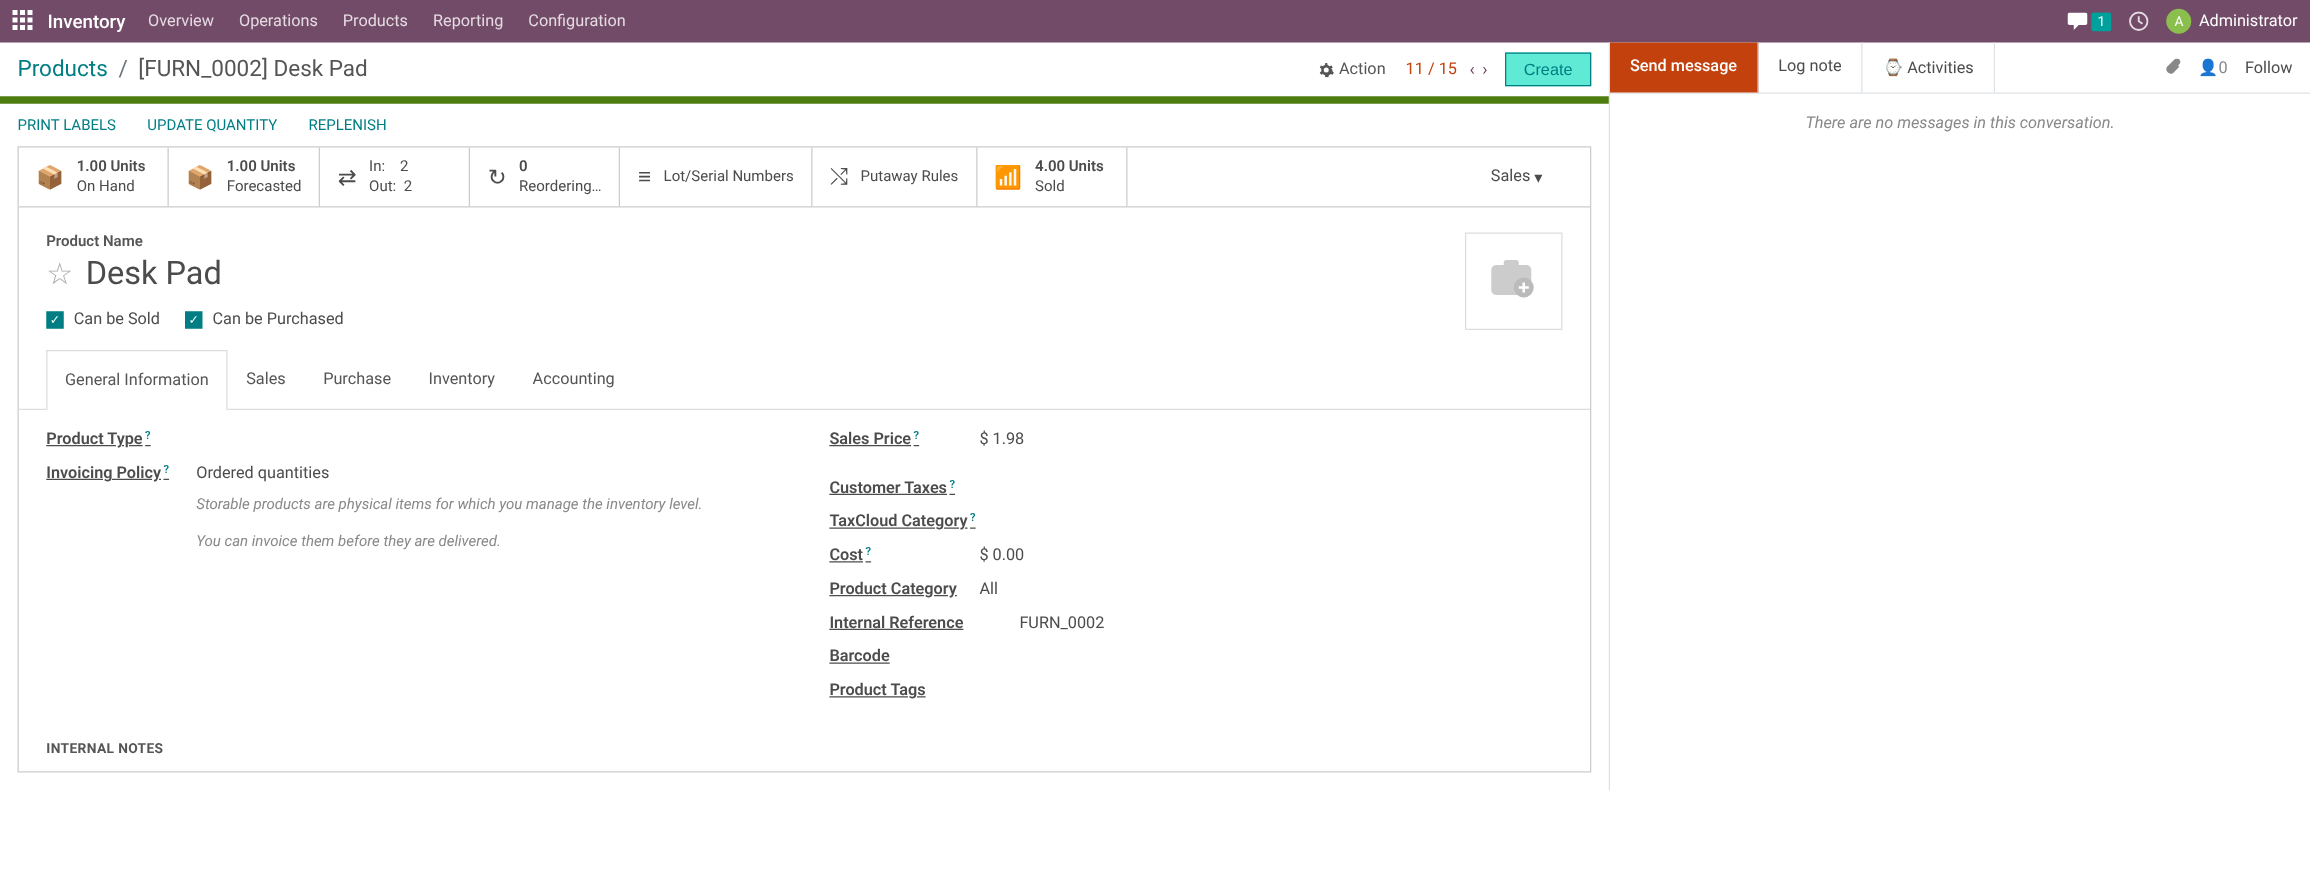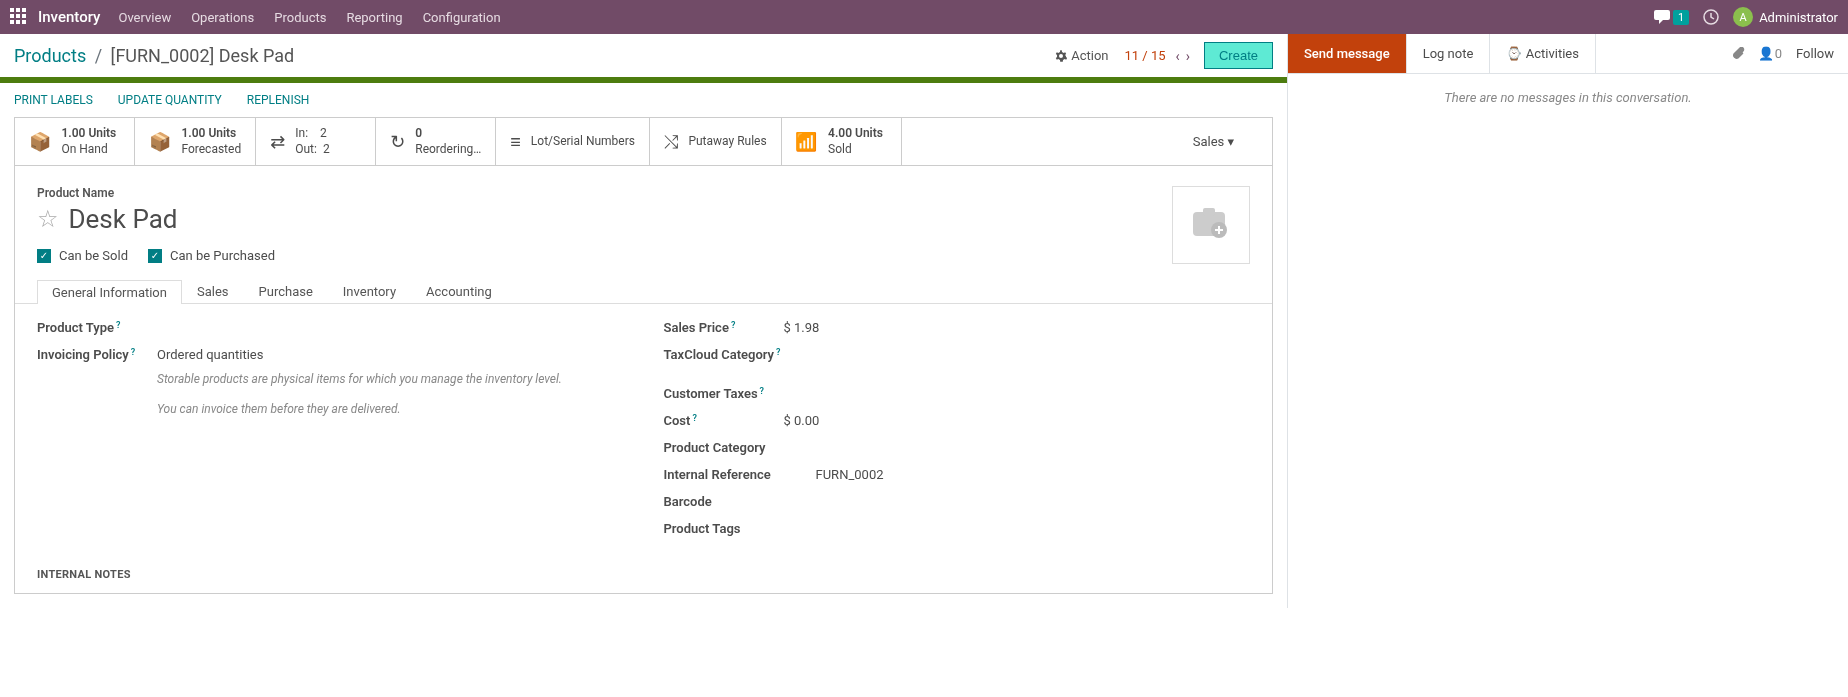--- a/index.html
+++ b/index.html
@@ -42,26 +42,26 @@
 .product-head { padding: 20px 22px 10px; position: relative; }
 .product-name-label { font-size: 12px; color: #555; font-weight: 600; margin-bottom: 4px; }
 .product-title-row { display: flex; align-items: center; gap: 10px; }
 .star { font-size: 24px; color: #aaa; cursor: pointer; }
 .product-title { font-size: 26px; color: #4c4c4c; }
 .checks { margin-top: 14px; display: flex; gap: 20px; }
 .check { display: flex; align-items: center; gap: 8px; font-size: 13px; }
 .check .box { width: 14px; height: 14px; background: #017e84; color: #fff; display: flex; align-items: center; justify-content: center; font-size: 10px; }
 .img-placeholder { position: absolute; right: 22px; top: 20px; width: 78px; height: 78px; border: 1px solid #ddd; display: flex; align-items: center; justify-content: center; color: #aaa; cursor:pointer; }
 .tabs { display: flex; margin-top: 6px; border-bottom: 1px solid #ddd; padding: 0 22px; }
-.tab { padding: 4px 14px; font-size: 13px; color: #555; cursor: pointer; border: 1px solid transparent; border-bottom: none; }
+.tab { padding: 16px 14px; font-size: 13px; color: #555; cursor: pointer; border: 1px solid transparent; border-bottom: none; }
 .tab.active { border-color: #ddd; background: #fff; position: relative; top: 1px; }
 .form-body { padding: 16px 22px; display: flex; gap: 40px; }
 .col { flex: 1; }
 .field-row { display: flex; margin-bottom: 12px; font-size: 13px; }
-.field-label { width: 120px; font-weight: 600; color: #4c4c4c; position: relative; }
+.field-label { width: 120px; font-weight: 600; color: #4c4c4c; position: relative; text-decoration: underline; }
 .field-label .help { color: #017e84; font-size: 9px; position: relative; top: -4px; margin-left: 2px; }
 .field-value { flex: 1; color: #4c4c4c; }
 .note-text { color: #888; font-style: italic; font-size: 12px; margin-top: 8px; line-height: 1.5; }
 .section-title { padding: 4px 22px 12px; font-size: 11px; font-weight: 700; color: #555; letter-spacing: 0.3px; }
 .right-header { display: flex; align-items: center; border-bottom: 1px solid #dee2e6; }
 .right-tabs { display: flex; }
 .rtab { padding: 12px 16px; font-size: 13px; cursor: pointer; border-right: 1px solid #dee2e6; }
 .rtab.primary { background: #c2410c; color: #fff; font-weight: 500; }
 .right-header .spacer { flex: 1; }
 .right-icons { display: flex; align-items: center; gap: 14px; padding-right: 14px; color: #888; font-size: 13px; }
@@ -230,34 +230,35 @@
               <div class="note-text">Storable products are physical items for which you manage the inventory level.</div>
               <div class="note-text" style="margin-top:12px">You can invoice them before they are delivered.</div>
             </div>
           </div>
         </div>
         <div class="col">
           <div class="field-row">
             <div class="field-label"><span>Sales Price</span><span class="help">?</span></div>
             <div class="field-value">$ 1.98</div>
           </div>
-          <div class="field-row">
-            <div class="field-label" style="width:140px"><span>TaxCloud Category</span><span class="help">?</span></div>
-            <div class="field-value"></div>
-          </div>
           <div class="field-row" style="margin-top:24px">
             <div class="field-label"><span>Customer Taxes</span><span class="help">?</span></div>
             <div class="field-value"></div>
           </div>
           <div class="field-row">
+            <div class="field-label" style="width:140px"><span>TaxCloud Category</span><span class="help">?</span></div>
+            <div class="field-value"></div>
+          </div>
+          <div class="field-row">
             <div class="field-label"><span>Cost</span><span class="help">?</span></div>
             <div class="field-value">$ 0.00</div>
           </div>
           <div class="field-row">
             <div class="field-label">Product Category</div>
+            <div class="field-value">All</div>
           </div>
           <div class="field-row">
             <div class="field-label" style="width:152px">Internal Reference</div>
             <div class="field-value">FURN_0002</div>
           </div>
           <div class="field-row">
             <div class="field-label">Barcode</div>
             <div class="field-value"></div>
           </div>
           <div class="field-row">

